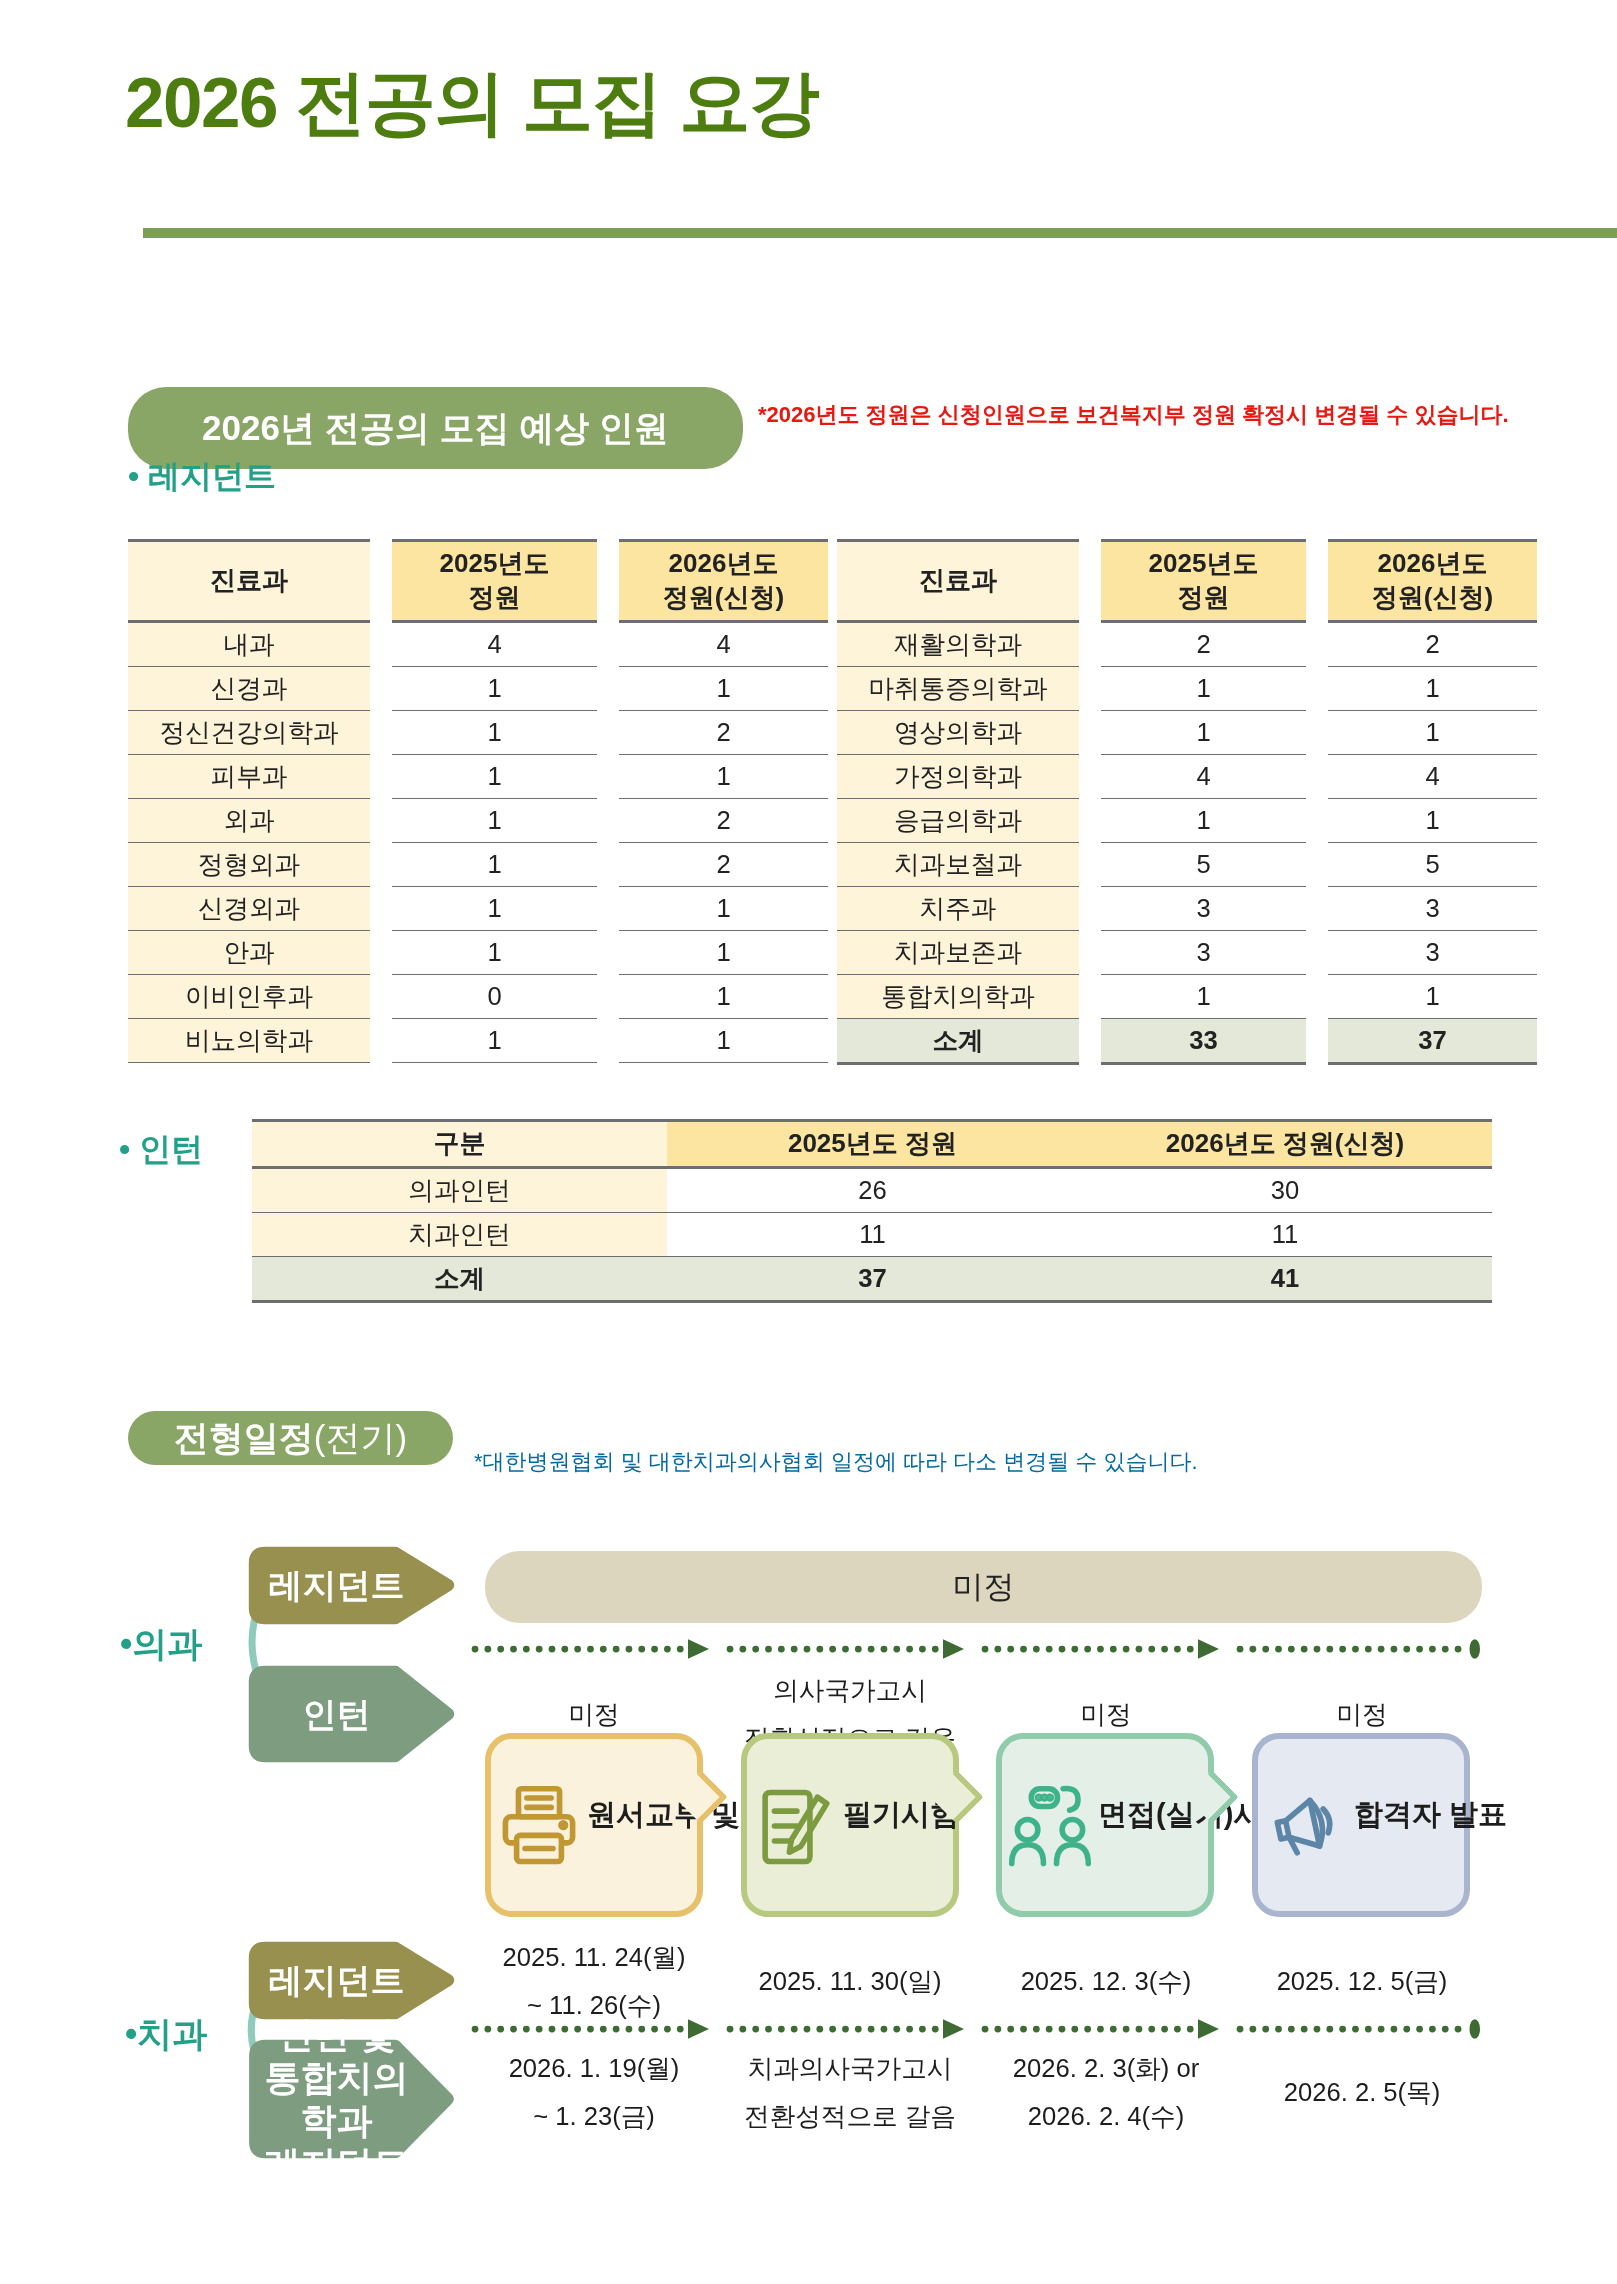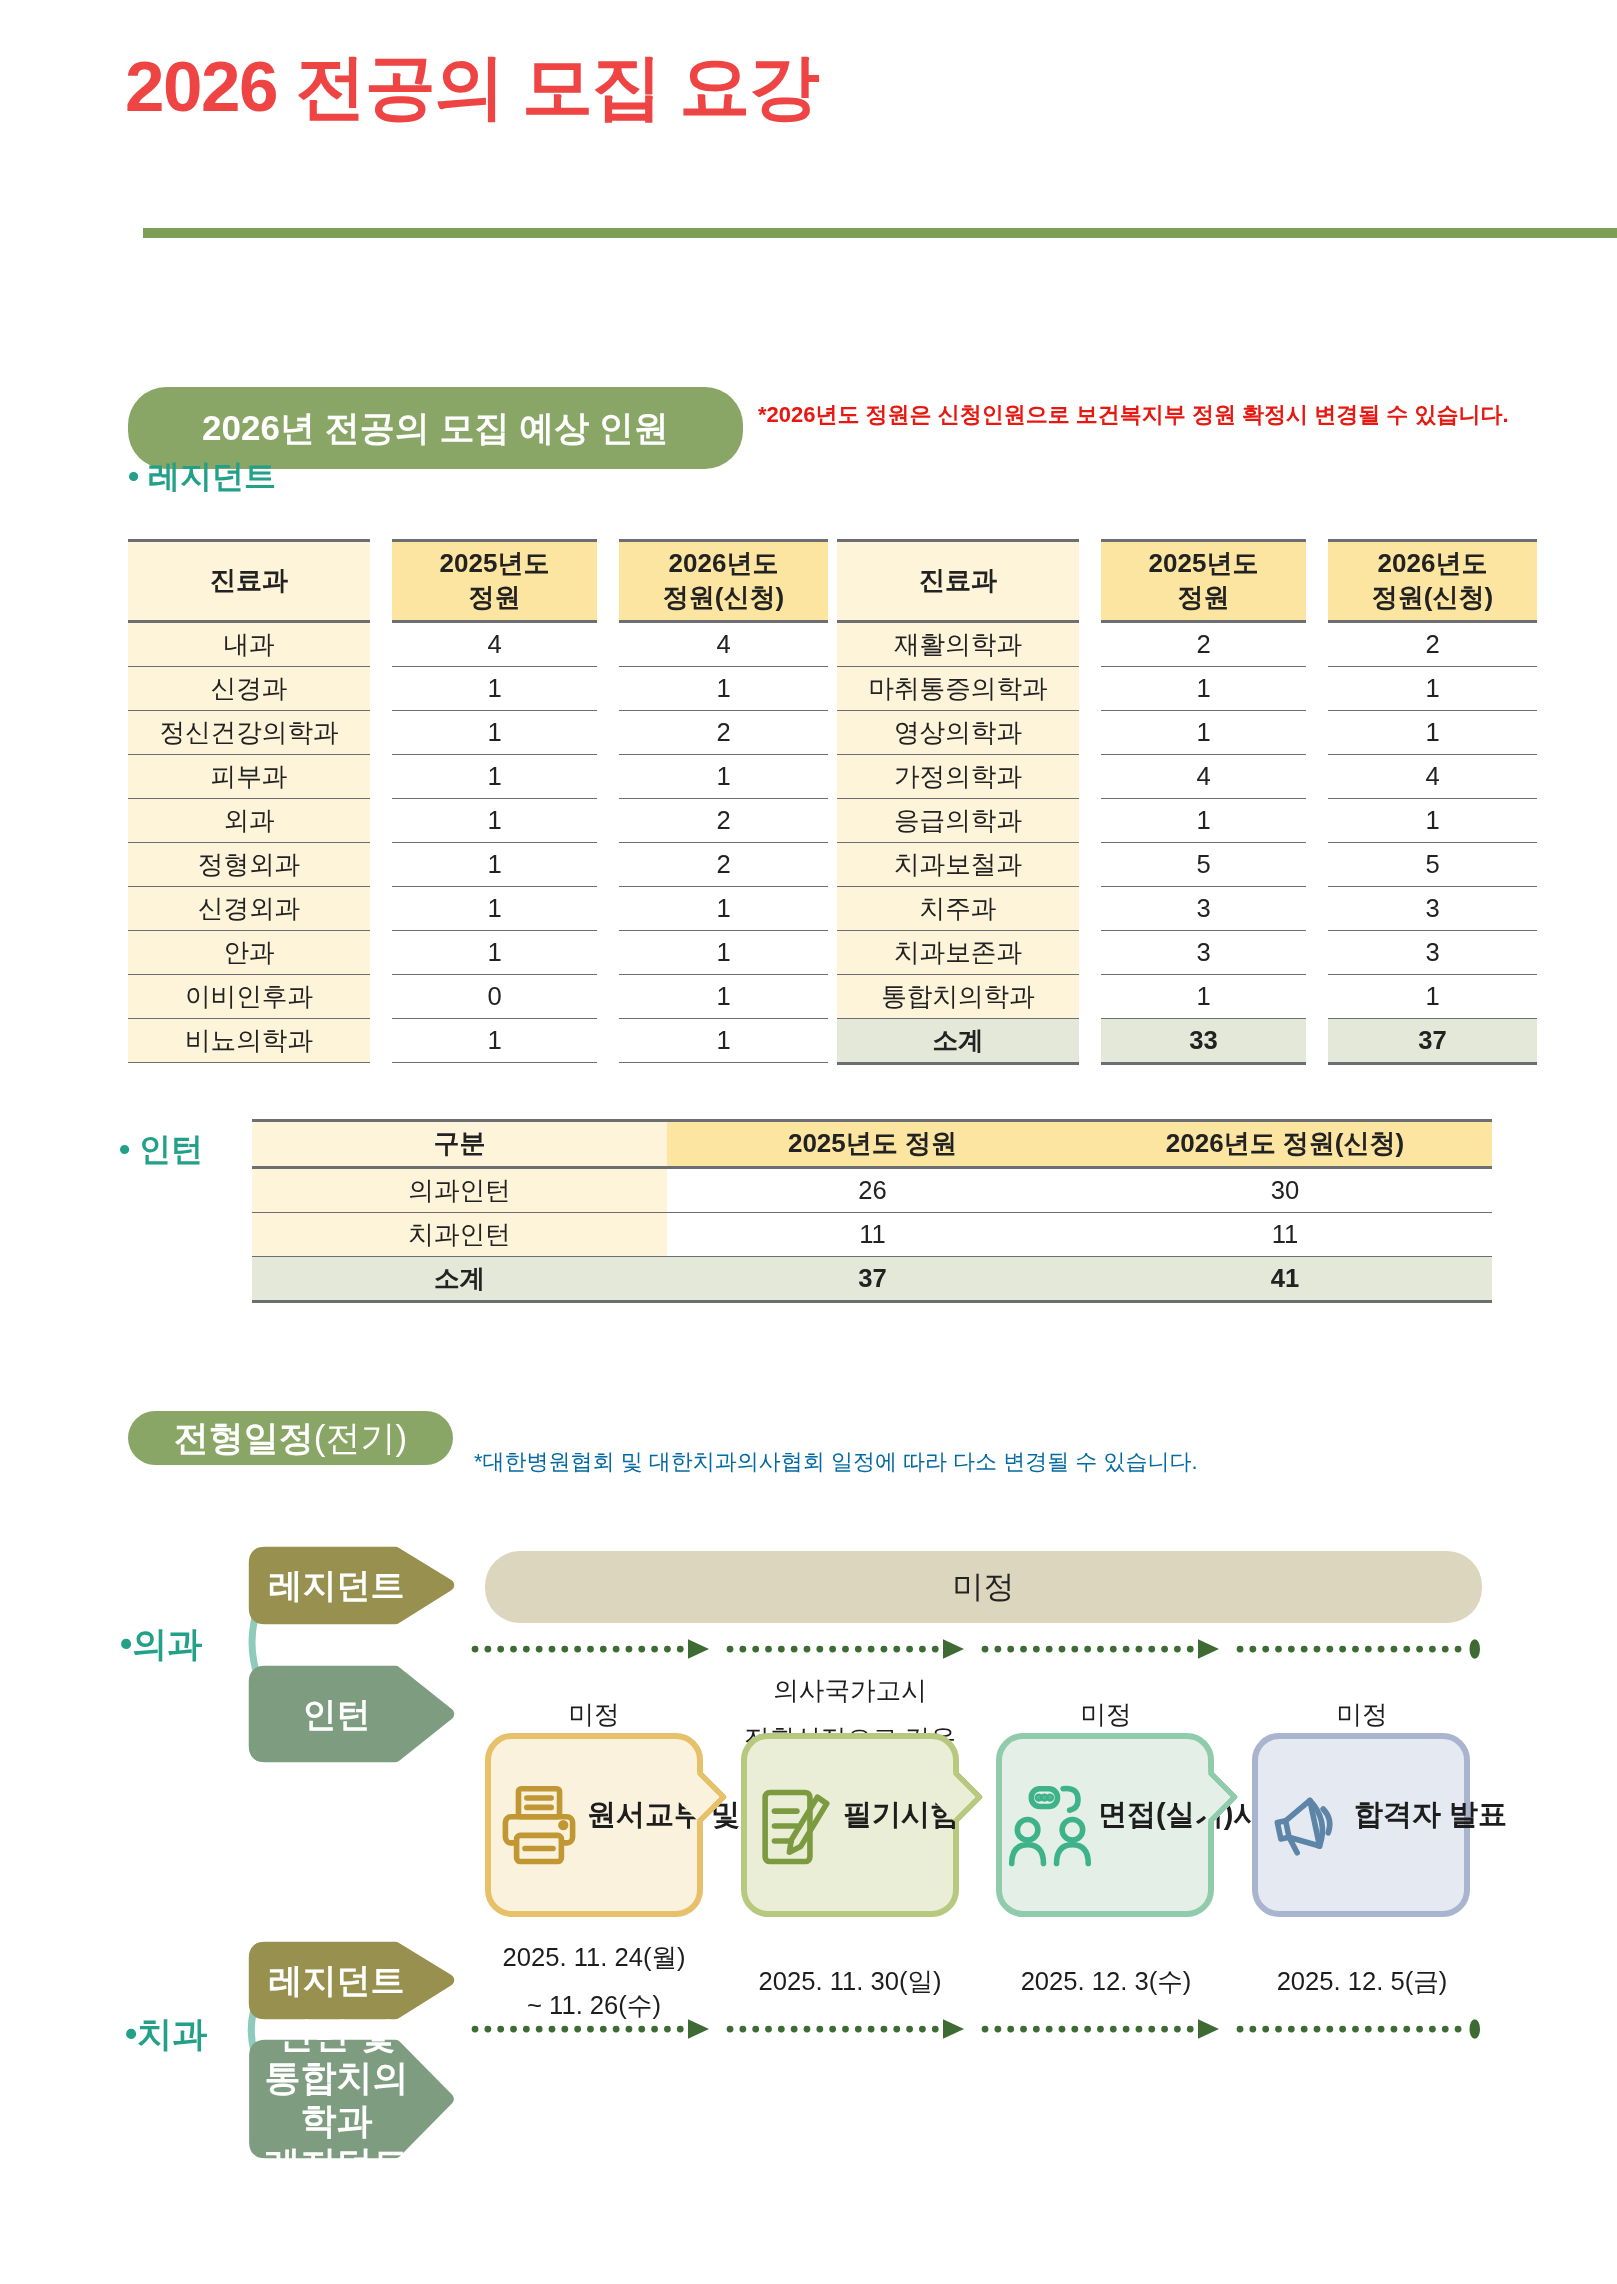--- a/index.html
+++ b/index.html
@@ -1,21 +1,21 @@
 <!DOCTYPE html>
 <html style="font-size:12px"><head>
 <meta charset="utf-8">
 <style>
   html,body{margin:0;padding:0;background:#fff;}
   .page{position:relative;width:1617px;height:2284px;background:#ffffff;overflow:hidden;
         font-family:"Liberation Sans",sans-serif;color:#1d1d1d;}
   .abs{position:absolute;}
 
   
-  .page-title{left:125px;top:40px;font-size:71px;font-weight:bold;color:#ef4444;letter-spacing:-1.5px;}
+  .page-title{left:125px;top:56px;font-size:71px;font-weight:bold;color:#4d7c0f;letter-spacing:-1.5px;}
   .title-rule{left:143px;top:228px;right:0;height:9.8px;background:#7d9e56;}
 
   
   .pill{background:#8aa667;border-radius:38px;color:#fff;font-weight:bold;
         display:flex;align-items:center;justify-content:center;}
   #pill-recruit{left:128px;top:362px;width:615px;height:82px;font-size:35px;margin-top:25px;}
   #pill-schedule{left:128px;top:1411px;width:325px;height:54px;font-size:35px;}
   .pill-suffix{font-weight:normal;}
 
   .red-note{left:758px;top:400px;font-size:22px;font-weight:bold;color:#e8170f;}
@@ -374,15 +374,33 @@
     <svg width="207" height="120" viewBox="0 0 275 160">
         <path d="M22,9 L196,9 L266,80 L196,151 L22,151 Q9,151 9,138 L9,22 Q9,9 22,9 Z" fill="#7e9d80" stroke="#7e9d80" stroke-width="16" stroke-linejoin="round"></path>
       </svg>
     <div class="pent-text small">
       <span>인턴 및</span>
       <span>통합치의학과</span>
       <span>레지던트</span>
     </div>
   </div>
 
+  <div class="t-row" id="row-dent-intern">
+    <div class="t-col">
+        <span>2026. 1. 19(월)</span>
+        <span>~ 1. 23(금)</span>
+      </div>
+    <div class="t-col">
+        <span>치과의사국가고시</span>
+        <span>전환성적으로 갈음</span>
+      </div>
+    <div class="t-col">
+        <span>2026. 2. 3(화) or</span>
+        <span>2026. 2. 4(수)</span>
+      </div>
+    <div class="t-col">
+        <span>2026. 2. 5(목)</span>
+        <span></span>
+      </div>
+  </div>
 
 </div>
 
 
 </body></html>

